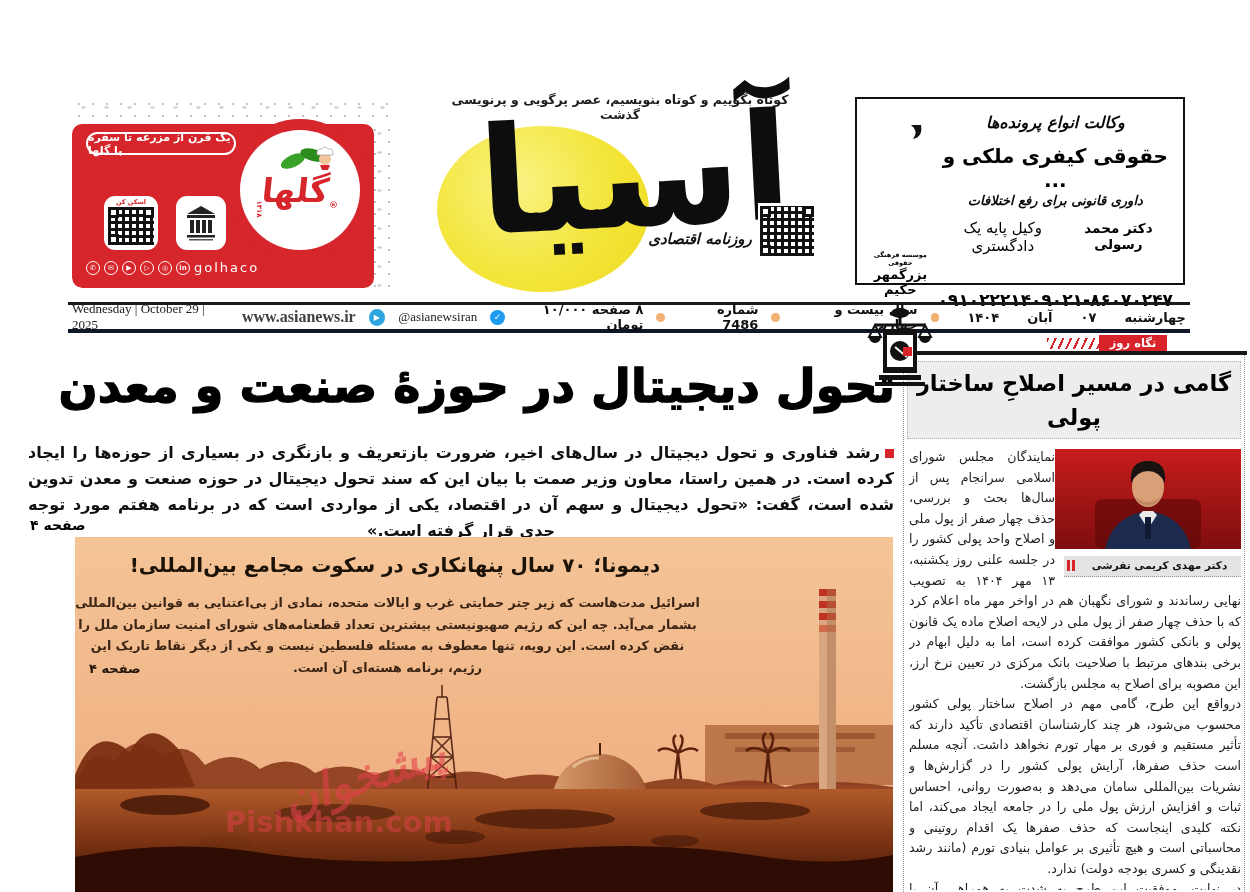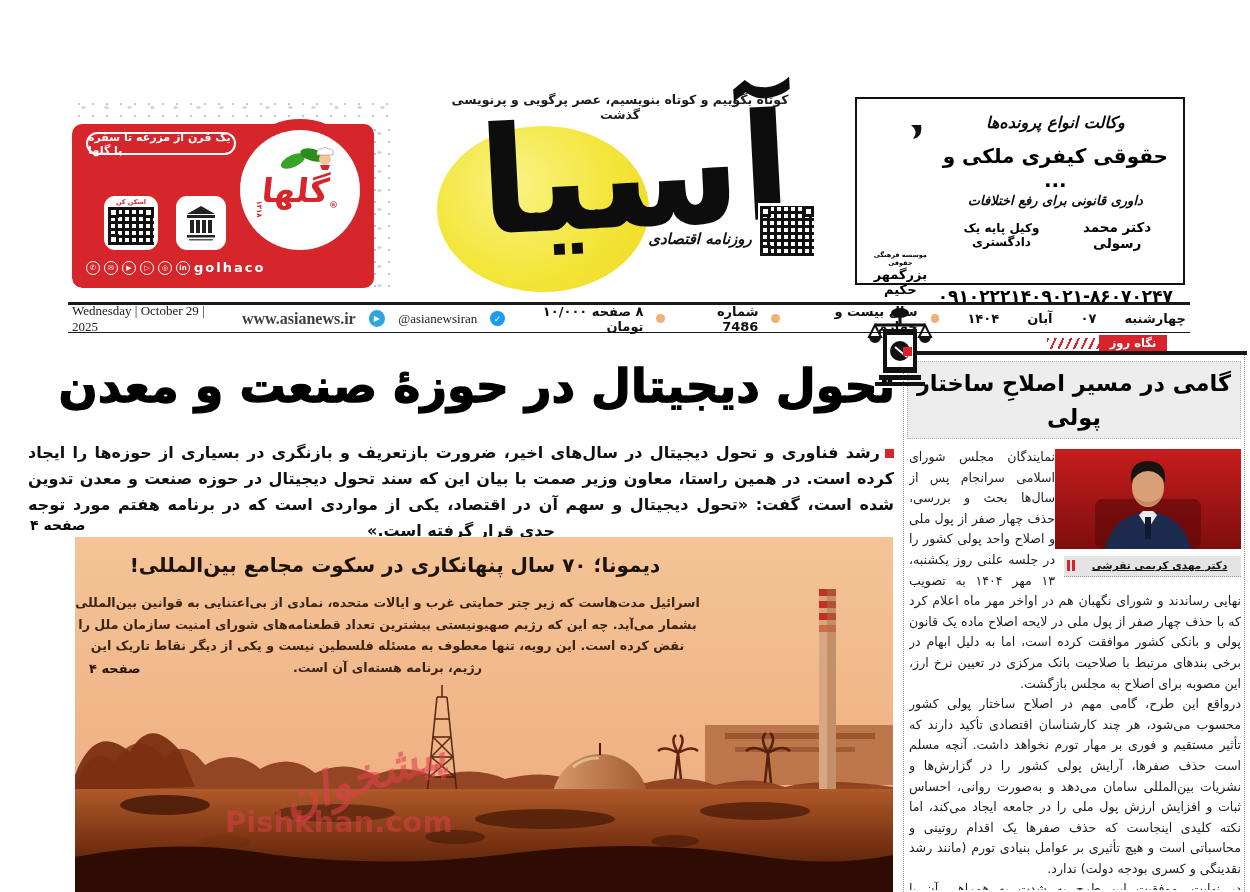--- a/index.html
+++ b/index.html
@@ -27,51 +27,51 @@
   .qrbox { left:32px; width:54px; height:54px; padding:2px 4px; }
   .scan-label { font-size:6.5px; color:#d6252b; font-weight:bold; text-align:center; }
   .qrpat { position:relative; width:100%; height:38px; margin-top:1px;
      background: repeating-linear-gradient(0deg, #111 0 3px, transparent 3px 7px),
                  repeating-linear-gradient(90deg, #111 0 3px, #fff 3px 7px); }
   .qrpat .f { position:absolute; width:11px; height:11px; border:3px solid #111; background:#fff; }
   .f1{left:0;top:0;} .f2{right:0;top:0;} .f3{left:0;bottom:0;}
   .bldgbox { left:104px; width:50px; height:54px; display:flex; align-items:center; justify-content:center; }
   .golha-social { position:absolute; left:14px; top:162px; display:flex; align-items:center; gap:4px; }
   .soc { width:14px; height:14px; border:1.3px solid #fff; border-radius:50%; color:#fff; font-size:7px; display:flex; align-items:center; justify-content:center; font-weight:bold; }
-  .golha-handle { color:#fff; font-weight:bold; font-size:13px; letter-spacing:2px; margin-right:3px; font-family:"DejaVu Sans",sans-serif; }
+  .golha-handle { color:#fff; font-weight:normal; font-size:13px; letter-spacing:2px; margin-right:3px; font-family:"DejaVu Sans",sans-serif; }
 
   
   .tagline { position:absolute; left:430px; top:92px; width:380px; text-align:center; direction:rtl; font-size:12.5px; font-weight:bold; color:#1c1c1c; }
   .sun { position:absolute; left:437px; top:126px; width:212px; height:166px; border-radius:50%;
      background: radial-gradient(circle at 38% 35%, #f9f384 0%, #f3e53a 55%, #eeda1f 100%); }
   .calligraphy { position:absolute; left:445px; top:60px; width:380px; height:230px; display:flex; align-items:center; justify-content:center;
      font-size:148px; font-weight:bold; color:#0d0d0d; transform:rotate(-3deg); direction:rtl; line-height:1; }
   .mast-sub { position:absolute; left:630px; top:230px; width:140px; text-align:center; direction:rtl; font-size:15px; font-weight:bold; font-style:italic; color:#111; }
   .mast-qr { position:absolute; left:758px; top:203px; width:58px; height:54px; padding:2px; background:#fff; }
   .mast-qr .qrpat { height:100%; }
 
   
   .legal { position:absolute; left:855px; top:97px; width:330px; height:188px; border:2.5px solid #111; background:#fff; direction:rtl; display:flex; padding:6px 8px; }
   .legal-main { flex:1; text-align:center; }
   .legal-l1 { font-size:16px; font-weight:bold; font-style:italic; margin-top:8px; color:#0a0a0a; }
   .legal-l2 { font-size:20px; font-weight:bold; margin-top:12px; color:#000; }
   .legal-l3 { font-size:13px; font-weight:bold; font-style:italic; margin-top:1px; color:#0a0a0a; }
   .legal-row { display:flex; justify-content:space-between; margin-top:11px; padding:0 4px; align-items:baseline; }
   .legal-name { font-size:13.5px; font-weight:bold; }
-  .legal-title { font-size:12px; font-weight:bold; }
+  .legal-title { font-size:15px; font-weight:normal; }
   .legal-phones { display:flex; justify-content:space-between; margin-top:7px; padding:0 2px; }
   .legal-phone { font-size:17px; font-weight:bold; letter-spacing:1px; direction:ltr;margin-top:28px; }
   .legal-logo { width:106px; position:relative; text-align:center; }
   .legal-inst { font-size:6.5px; font-weight:bold; margin-top:2px; position:relative; z-index:2; }
   .legal-brand { font-size:13px; font-weight:bold; position:relative; z-index:2; }
   .legal-logo svg { position:relative; z-index:1; }
   .crescent { position:absolute; left:-4px; top:-2px; z-index:0; }
 
   
-  .datebar { position:absolute; left:68px; top:302px; width:1122px; height:31px; border-top:3.5px solid #1a1a1a; border-bottom:1px solid #0f172a; display:flex; align-items:center; justify-content:space-between; padding:0 4px; }
+  .datebar { position:absolute; left:68px; top:302px; width:1122px; height:31px; border-top:3.5px solid #1a1a1a; border-bottom:4px solid #0f172a; display:flex; align-items:center; justify-content:space-between; padding:0 4px; }
   .db-left { display:flex; align-items:center; gap:13px; }
   .db-date { font-family:"Liberation Serif", serif; font-size:13px; color:#222; }
   .db-site { font-family:"Liberation Serif", serif; font-size:16px; font-weight:bold; color:#404040; }
   .tg-icon { width:17px; height:17px; border-radius:50%; background:#2ca5e0; color:#fff; font-size:8px; display:flex; align-items:center; justify-content:center; }
   .db-handle { font-family:"Liberation Serif", serif; font-size:13px; color:#222; }
   .vf-icon { width:15px; height:15px; border-radius:50%; background:#1d9bf0; color:#fff; font-size:9px; display:flex; align-items:center; justify-content:center; font-weight:bold; }
   .db-right { display:flex; direction:rtl; align-items:center; gap:13px; font-size:13px; font-weight:bold; color:#111; }
   .db-right .wide { margin-left:15px; }
   .dot { width:9px; height:9px; border-radius:50%; background:#f0b173; }
 
@@ -94,21 +94,21 @@
   .dayview { position:absolute; left:903px; top:335px; width:344px; height:557px; }
   .dv-badge { position:absolute; top:0; left:196px; width:68px; height:16px; background:#d8232a; color:#fff; font-size:11.5px; font-weight:bold; display:flex; align-items:center; justify-content:center; z-index:2; }
   .dv-stripes { position:absolute; top:3px; left:144px; width:52px; height:11px;
      background:repeating-linear-gradient(115deg, #d8232a 0 2px, transparent 2px 7px); }
   .dv-rule { position:absolute; top:16px; left:0; width:344px; height:3.5px; background:#161616; }
   .dv-sq { position:absolute; top:12px; left:0; width:9px; height:9px; background:#d8232a; z-index:2; }
   .dv-borders { position:absolute; top:20px; bottom:0; left:0; width:342px; border-left:1px dotted #8f8f8f; border-right:1px dotted #8f8f8f; }
   .dv-titlebox { position:absolute; top:26px; left:4px; width:334px; height:78px; background:#ededed; border:1px dotted #b0b0b0; display:flex; align-items:center; justify-content:center; }
   .dv-title { direction:rtl; text-align:center; font-size:22.5px; font-weight:bold; line-height:34px; color:#000; }
   .dv-body { position:absolute; top:112px; left:6px; width:332px; bottom:2px; overflow:hidden; direction:rtl; text-align:justify; font-size:12.6px; line-height:20.6px; color:#1c1c1c; }
-  .dv-photo-block { float:right; width:177px; margin:2px 0 6px 9px;text-decoration:underline; }
+  .dv-photo-block { float:right; width:177px; margin:2px 0 6px 9px; }
   .dv-caption { height:21px; background:#e4e4e4; border-bottom:1px dotted #999; display:flex; direction:rtl; align-items:center; }
   .dv-caption .txt { flex:1; text-align:center; font-size:10.5px; font-weight:bold; color:#111; }
   .dv-caption .bars { display:flex; gap:2px; padding:0 3px; }
   .dv-caption .bars i { display:block; width:3px; height:11px; background:#d8232a; }
   .dv-body p { margin:0; }
 </style>
 </head>
 <body>
 
 <div class="page">

